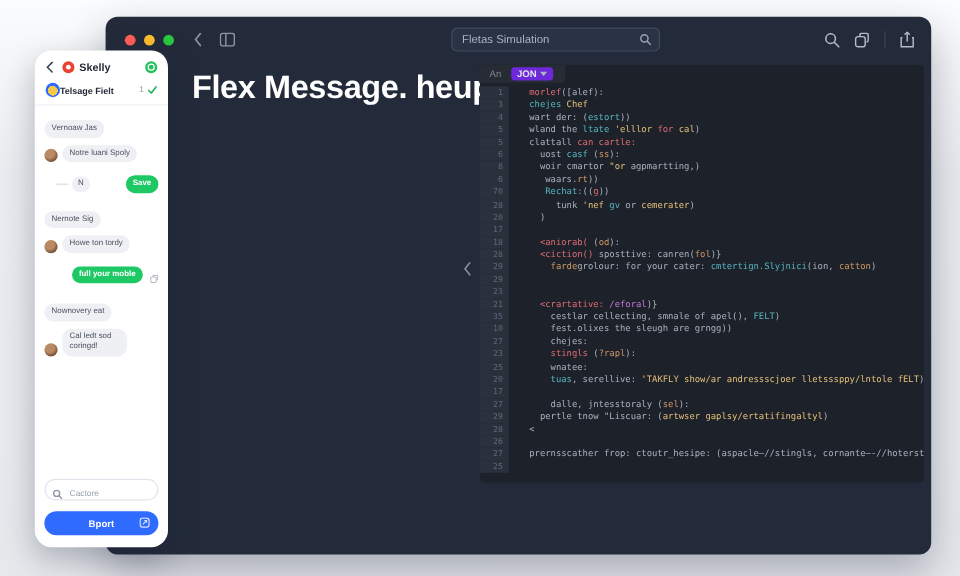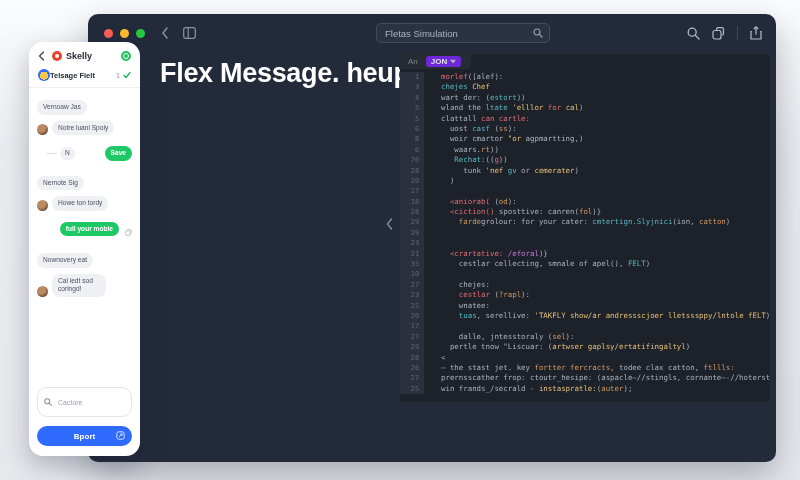--- a/index.html
+++ b/index.html
@@ -77,22 +77,22 @@
   .bubble{background:#eef0f4;color:#4a5160;font-size:6.6px;line-height:8.5px;
     padding:3px 6px;border-radius:8px;max-width:72px;}
   .bubble.wrap{max-width:54px;}
   .bubble.green{background:#1ec965;color:#ffffff;border-radius:9px;font-weight:bold;}
   .bubble.mini{padding:2px 5px;border-radius:7px;}
   .msg-avatar{width:11px;height:11px;border-radius:50%;flex:0 0 11px;
     background:radial-gradient(circle at 40% 35%, #b98a63 0 40%, #6e4a33 75%);}
   .duo-line{width:10px;height:1px;background:#d8dce3;margin-right:3px;}
   .tail-icon{color:#b6bcc6;display:flex;margin-left:2px;}
 
-  .ph-search{margin:6px 8px 0 8px;height:30px;border:1px solid #e3e6ec;border-radius:10px;
-    display:flex;align-items:center;gap:4px;padding:0 6px;}
+  .ph-search{margin:6px 8px 0 8px;height:18px;border:1px solid #e3e6ec;border-radius:10px;
+    display:flex;align-items:flex-end;gap:4px;padding:0 6px;}
   .ph-search input{flex:1;border:none;outline:none;background:transparent;font-size:7px;
     color:#6a7380;font-family:"Liberation Sans",sans-serif;width:60px;}
   .ph-search input::placeholder{color:#9aa2ae;}
   .ph-button{margin:9px 8px 10px 8px;height:20px;background:#2f6bff;border:none;border-radius:11px;
     color:#fff;font-size:8px;font-weight:bold;display:flex;align-items:center;justify-content:center;
     gap:4px;cursor:pointer;font-family:"Liberation Sans",sans-serif;position:relative;}
   .ph-button .btn-icon{position:absolute;right:7px;top:5px;opacity:.8;display:flex;}
 
   svg{display:block;}
 </style>
@@ -184,32 +184,32 @@
         <div class="cl"><span class="ln">28</span><span class="ct"><span class="tk-w">     tunk </span><span class="tk-y">'nef </span><span class="tk-c">gv</span><span class="tk-w"> or </span><span class="tk-y">cemerater</span><span class="tk-w">)</span></span></div>
         <div class="cl"><span class="ln">20</span><span class="ct"><span class="tk-w">  )</span></span></div>
         <div class="cl"><span class="ln">17</span><span class="ct"></span></div>
         <div class="cl"><span class="ln">18</span><span class="ct"><span class="tk-r">  &lt;aniorab(</span><span class="tk-w"> (</span><span class="tk-o">od</span><span class="tk-w">):</span></span></div>
         <div class="cl"><span class="ln">28</span><span class="ct"><span class="tk-r">  &lt;ciction()</span><span class="tk-w"> sposttive: canren(</span><span class="tk-o">fol</span><span class="tk-w">)}</span></span></div>
         <div class="cl"><span class="ln">29</span><span class="ct"><span class="tk-o">    farde</span><span class="tk-w">grolour: for your cater: </span><span class="tk-c">cmtertign.Slyjnici</span><span class="tk-w">(ion, </span><span class="tk-o">catton</span><span class="tk-w">)</span></span></div>
         <div class="cl"><span class="ln">29</span><span class="ct"></span></div>
         <div class="cl"><span class="ln">23</span><span class="ct"></span></div>
         <div class="cl"><span class="ln">21</span><span class="ct"><span class="tk-r">  &lt;crartative:</span><span class="tk-w"> </span><span class="tk-p">/eforal</span><span class="tk-w">)}</span></span></div>
         <div class="cl"><span class="ln">35</span><span class="ct"><span class="tk-w">    cestlar cellecting, smnale of apel(), </span><span class="tk-c">FELT</span><span class="tk-w">)</span></span></div>
-        <div class="cl"><span class="ln">10</span></div>
+        <div class="cl"><span class="ln">10</span><span class="ct"><span class="tk-w">    fest.olixes the sleugh are grngg))</span></span></div>
         <div class="cl"><span class="ln">27</span><span class="ct"><span class="tk-w">    chejes:</span></span></div>
-        <div class="cl"><span class="ln">23</span><span class="ct"><span class="tk-r">    cestlar </span><span class="tk-w">(</span><span class="tk-o">?rapl</span><span class="tk-w">):</span></span></div>
+        <div class="cl"><span class="ln">23</span><span class="ct"><span class="tk-r">    stingls </span><span class="tk-w">(</span><span class="tk-o">?rapl</span><span class="tk-w">):</span></span></div>
         <div class="cl"><span class="ln">25</span><span class="ct"><span class="tk-w">    wnatee:</span></span></div>
         <div class="cl"><span class="ln">20</span><span class="ct"><span class="tk-c">    tuas</span><span class="tk-w">, serellive: </span><span class="tk-y">'TAKFLY show/ar andressscjoer lletsssppy/lntole fELT</span><span class="tk-w">)</span></span></div>
         <div class="cl"><span class="ln">17</span></div>
         <div class="cl"><span class="ln">27</span><span class="ct"><span class="tk-w">    dalle, jntesstoraly (</span><span class="tk-o">sel</span><span class="tk-w">):</span></span></div>
         <div class="cl"><span class="ln">29</span><span class="ct"><span class="tk-w">  pertle tnow "Liscuar: (</span><span class="tk-y">artwser gaplsy/ertatifingaltyl</span><span class="tk-w">)</span></span></div>
         <div class="cl"><span class="ln">28</span><span class="ct"><span class="tk-w">&lt;</span></span></div>
-        <div class="cl"><span class="ln">26</span><span class="ct"><span class="tk-w">— the stast jet. key </span><span class="tk-o">fortter fercracts</span><span class="tk-w">, todee clax catton, </span><span class="tk-o">ftllls</span><span class="tk-w">:</span></span></div>
+        <div class="cl"><span class="ln">26</span></div>
         <div class="cl"><span class="ln">27</span><span class="ct"><span class="tk-w">prernsscather frop: ctoutr_hesipe: (aspacle—//stingls, cornante—-//hoterstips(Jo)!</span></span></div>
-        <div class="cl"><span class="ln">25</span><span class="ct"><span class="tk-w">win frands_/secrald - </span><span class="tk-y">instaspratle:</span><span class="tk-w">(</span><span class="tk-o">auter</span><span class="tk-w">);</span></span></div>
+        <div class="cl"><span class="ln">25</span></div>
       </div>
   </div>
 </div>
 
 <div class="phone">
   <div class="ph-header">
     <span class="ph-back">
       <svg width="7" height="10" viewBox="0 0 7 10">
           <polyline points="5.5,1 1.5,5 5.5,9" fill="none" stroke="#3c4350" stroke-width="1.3" stroke-linecap="round"></polyline>
         </svg>

